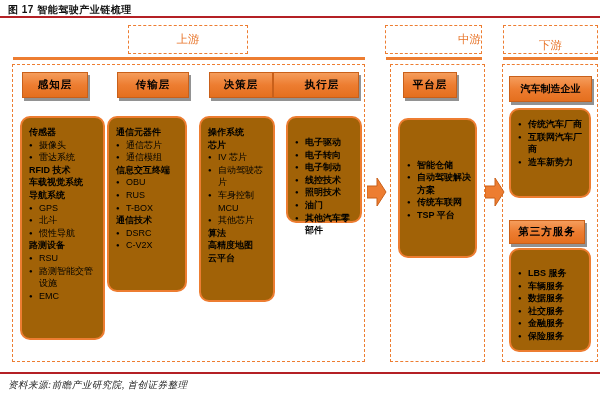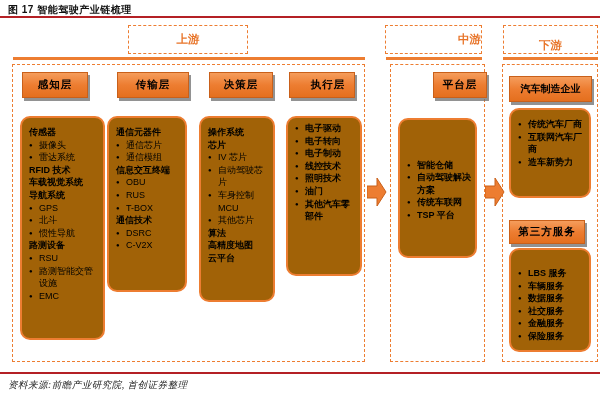--- a/index.html
+++ b/index.html
@@ -17,21 +17,21 @@
   .rule-bottom { position: absolute; left: 0; top: 372px; width: 600px; height: 2px; background: #B42025; }
   .source {
     position: absolute; left: 8px; top: 379px;
     font-family: "Liberation Serif", "DejaVu Serif", serif;
     font-style: italic; font-size: 9.5px; color: #222; letter-spacing: 0.5px;
   }
 
   .stage-label {
     position: absolute; top: 25px; height: 29px;
     border: 1px dashed #ED7D31;
-    color: #E8752A; font-weight: bold; font-size: 11.5px;
+    color: #E8752A; font-weight: normal; font-size: 11.5px;
     display: flex; align-items: center; justify-content: center;
     background: #fff;
   }
   .sl-up   { left: 128px; width: 120px; }
   .sl-mid  { left: 385px; width: 97px; justify-content: flex-end;  }
   .sl-down { left: 503px; width: 95px; align-items: flex-end;  }
 
   .stage-underline { position: absolute; top: 57px; height: 3px; background: #ED7D31; }
   .su-up   { left: 13px;  width: 352px; }
   .su-mid  { left: 386px; width: 96px;  }
@@ -47,35 +47,35 @@
     background: linear-gradient(180deg, #F59D5C 0%, #ED7D31 50%, #E46F1E 100%);
     border: 1px solid #C9601A;
     box-shadow: 2px 3px 0 rgba(110,110,110,0.75);
     color: #000; font-weight: bold; font-size: 10.5px;
     display: flex; align-items: center; justify-content: center;
     letter-spacing: 1px;
   }
   .h1 { left: 22px;  top: 72px; width: 66px; }
   .h2 { left: 117px; top: 72px; width: 72px; }
   .h3 { left: 209px; top: 72px; width: 64px; }
-  .h4 { left: 289px; top: 72px; width: 66px; padding-left: 12px; }
-  .h5 { left: 433px; top: 72px; width: 54px; }
+  .h4 { left: 273px; top: 72px; width: 86px; padding-left: 12px; }
+  .h5 { left: 403px; top: 72px; width: 54px; }
   .h6 { left: 509px; top: 76px; width: 83px; font-size: 10px; letter-spacing: 0; }
   .h7 { left: 509px; top: 220px; width: 76px; height: 24px; }
 
   .col-body {
     position: absolute; background: #a16207;
     border: 2px solid #ED7D31; border-radius: 10px;
     padding: 8px 3px 4px 7px;
     font-size: 9px; color: #000;
   }
   .b1 { left: 20px;  top: 116px; width: 85px; height: 224px; }
   .b2 { left: 107px; top: 116px; width: 80px; height: 176px; }
   .b3 { left: 199px; top: 116px; width: 76px; height: 186px; }
-  .b4 { left: 286px; top: 116px; width: 76px; height: 160px; padding-top: 4px; }
+  .b4 { left: 286px; top: 116px; width: 76px; height: 107px; padding-top: 18px; }
   .b5 { left: 398px; top: 118px; width: 79px; height: 140px; display: flex; flex-direction: column; justify-content: center; }
   .b6 { left: 509px; top: 108px; width: 82px; height: 90px; }
   .b7 { left: 509px; top: 248px; width: 82px; height: 104px; padding-top: 17px; }
 
   .item { line-height: 12.6px; }
   .item.cat { font-weight: bold; }
   .item.li, .item.lib { display: flex; }
   .item.lib { font-weight: bold; }
   .mk { flex: 0 0 10px; width: 10px; font-size: 6px; line-height: 12.6px; }
   .tx { flex: 1 1 auto; }

